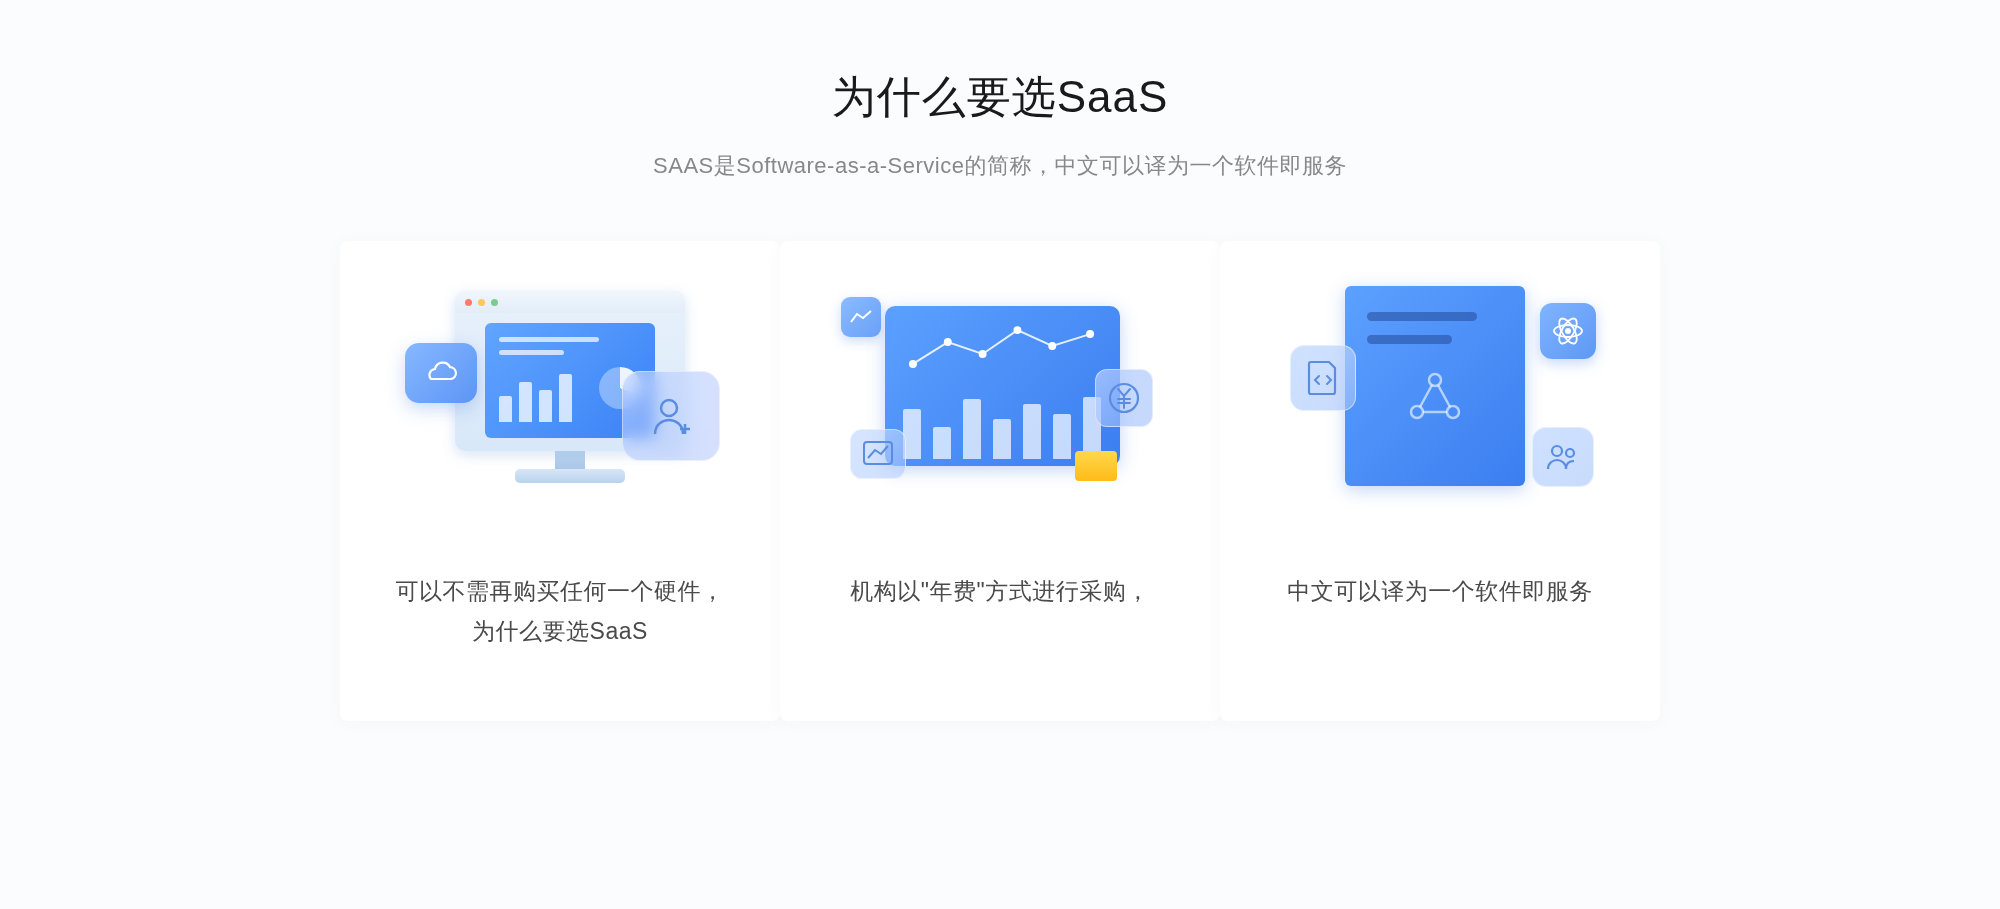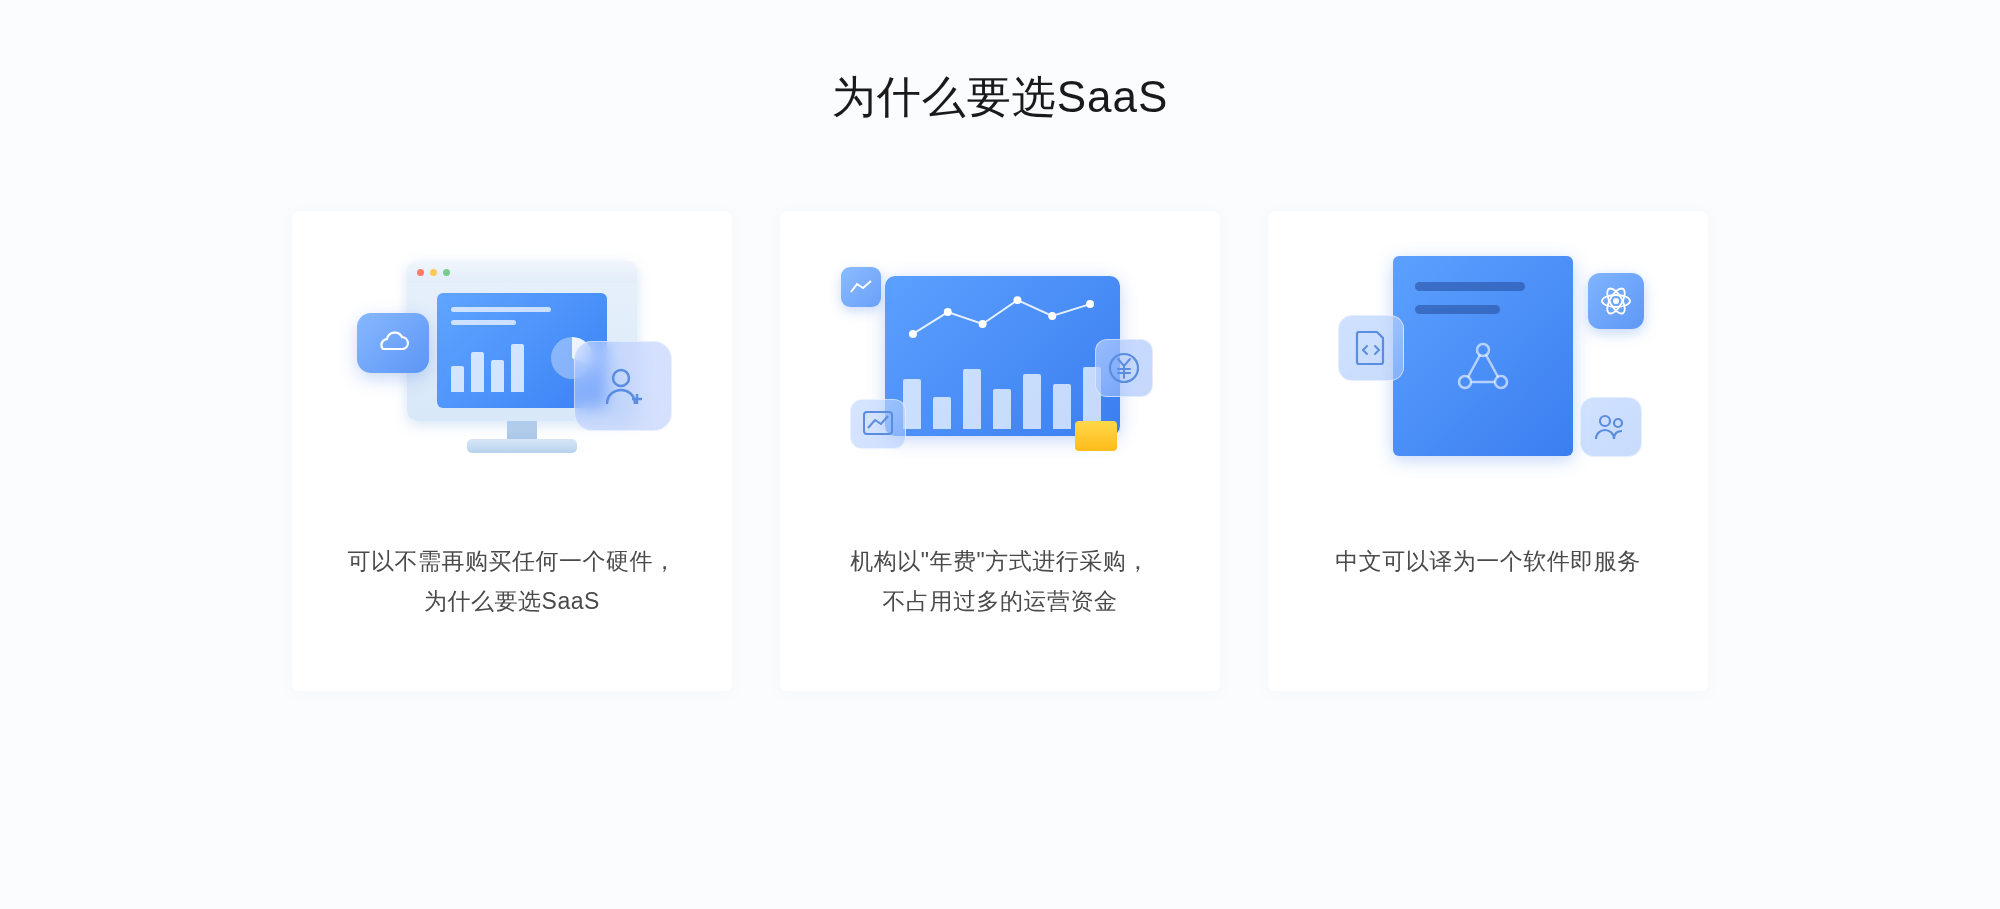--- a/index.html
+++ b/index.html
@@ -28,21 +28,20 @@
       letter-spacing: 1px;
       margin-bottom: 24px;
     }
     .subtitle {
       font-size: 22px;
       color: #888;
       letter-spacing: 0.5px;
     }
     .cards {
       display: flex;
-      gap: 48px;
       justify-content: center;
     }
     .card {
       width: 440px;
       height: 480px;
       background: #fff;
       border-radius: 8px;
       box-shadow: 0 2px 20px rgba(0,0,0,0.03);
       display: flex;
       flex-direction: column;
@@ -194,20 +193,21 @@
       background: linear-gradient(135deg, rgba(195,218,255,0.8), rgba(165,195,250,0.6));
       border-radius: 14px; display: flex; align-items: center; justify-content: center;
       border: 1px solid rgba(255,255,255,0.5);
     }
   </style>
 </head>
 <body>
 
 <div class="header">
   <h1 class="title">为什么要选SaaS</h1>
+  <p class="subtitle">SAAS是Software-as-a-Service的简称，中文可以译为一个软件即服务</p>
 </div>
 
 <div class="cards">
 
   <div class="card">
     <div class="illustration">
       <div class="monitor-wrap">
         <div class="stand"></div>
         <div class="base"></div>
         <div class="monitor">
@@ -291,21 +291,20 @@
         <div class="float-yen">
           <svg width="34" height="34" viewBox="0 0 34 34">
               <circle cx="17" cy="17" r="14" fill="none" stroke="#5a8de0" stroke-width="2.2"></circle>
               <path d="M11 8l6 7 6-7M17 15v12M11 18h12M11 22h12" fill="none" stroke="#5a8de0" stroke-width="2" stroke-linecap="round"></path>
             </svg>
         </div>
       </div>
     </div>
     <div class="card-text">
       <p>机构以"年费"方式进行采购，</p>
-      <p>不占用过多的运营资金</p>
     </div>
   </div>
 
   <div class="card">
     <div class="illustration">
       <div class="doc-wrap">
         <div class="doc-panel">
           <div class="doc-line lw1"></div>
           <div class="doc-line lw2"></div>
           <div class="doc-share">

